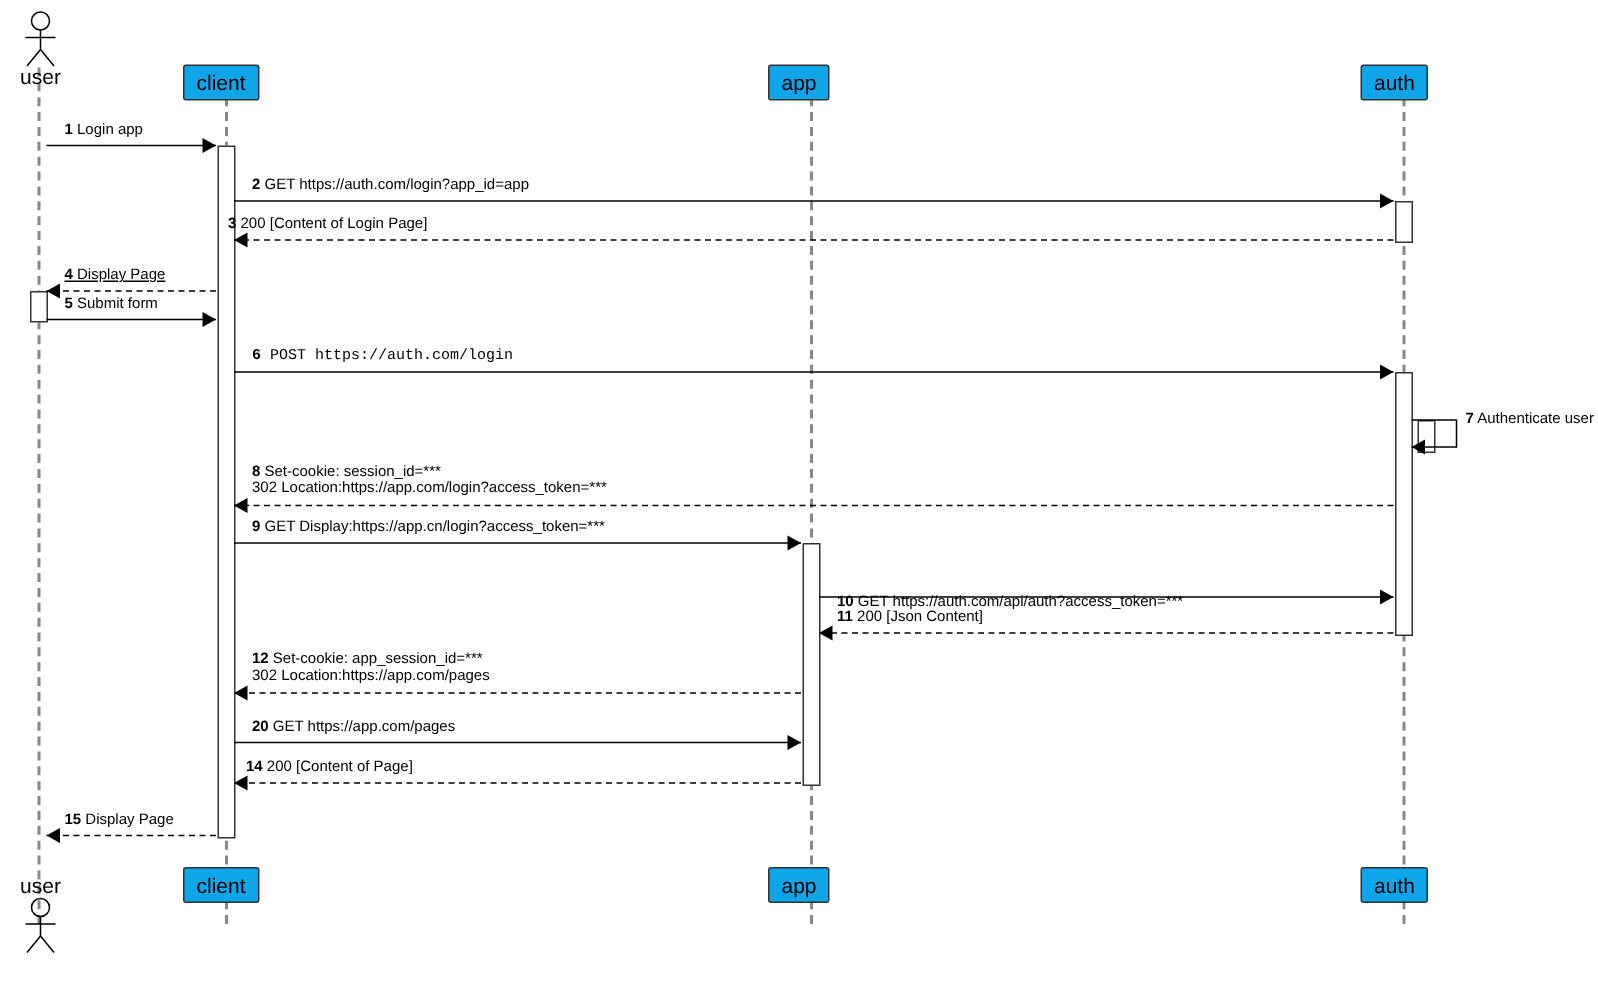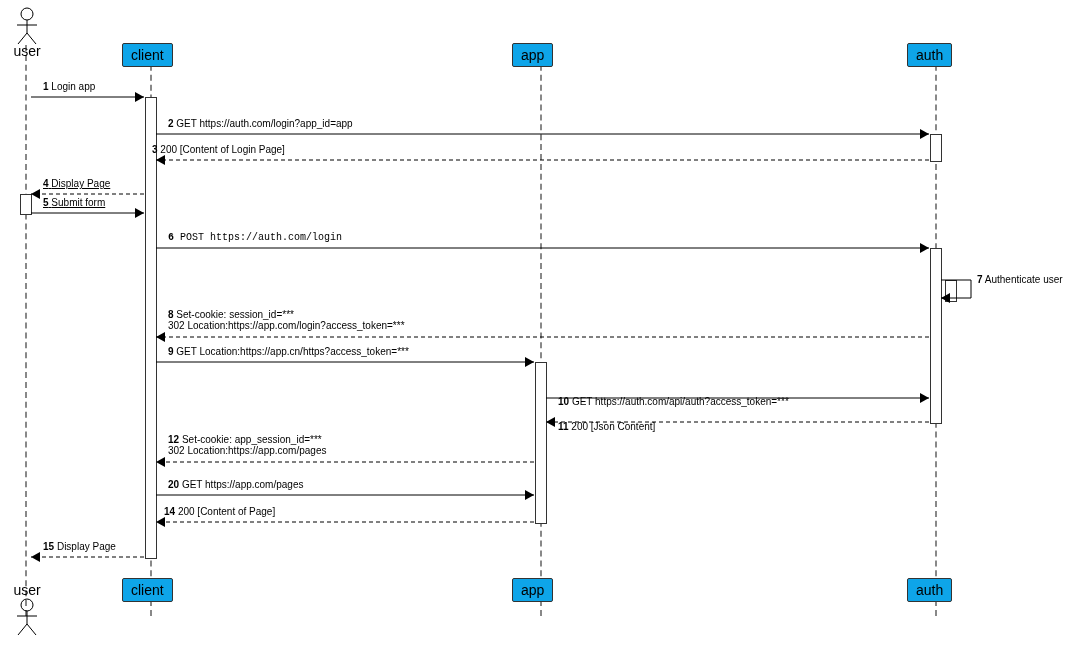--- a/index.html
+++ b/index.html
@@ -71,52 +71,52 @@
     <div class="msg-label" style="left: 152px; top: 144px;"><span class="num">3</span> <span>200 [Content of Login Page]</span></div>
     <svg class="arrow" style="left: 0px; top: 0px; width: 1065px; height: 661px; pointer-events: none;">
       <line x1="144" y1="194" x2="31" y2="194" stroke="#000" stroke-width="1" stroke-dasharray="4,3"></line>
       <polygon points="31,194 40,189 40,199" fill="#000"></polygon>
     </svg>
     <div class="msg-label" style="left: 43px; top: 178px; text-decoration: underline;"><span class="num">4</span> <span>Display Page</span></div>
     <svg class="arrow" style="left: 0px; top: 0px; width: 1065px; height: 661px; pointer-events: none;">
       <line x1="31" y1="213" x2="144" y2="213" stroke="#000" stroke-width="1"></line>
       <polygon points="144,213 135,208 135,218" fill="#000"></polygon>
     </svg>
-    <div class="msg-label" style="left: 43px; top: 197px; text-decoration: underline;"><span class="num">5</span> <span>Submit form</span></div>
+    <div class="msg-label" style="left: 43px; top: 197px;"><span class="num">5</span> <span>Submit form</span></div>
     <svg class="arrow" style="left: 0px; top: 0px; width: 1065px; height: 661px; pointer-events: none;">
       <line x1="156" y1="248" x2="929" y2="248" stroke="#000" stroke-width="1"></line>
       <polygon points="929,248 920,243 920,253" fill="#000"></polygon>
     </svg>
     <div class="msg-label" style="left: 168px; top: 232px; font-family: Liberation Mono, monospace;"><span class="num">6</span> <span>POST https://auth.com/login</span></div>
     <svg class="arrow" style="left: 0px; top: 0px; width: 1065px; height: 661px; pointer-events: none;">
       <path d="M 941 280 L 971 280 L 971 298 L 941 298" fill="none" stroke="#000"></path>
       <polygon points="941,298 950,293 950,303" fill="#000"></polygon>
     </svg>
     <div class="msg-label" style="left: 977px; top: 274px;"><span class="num">7</span> <span>Authenticate user</span></div>
     <svg class="arrow" style="left: 0px; top: 0px; width: 1065px; height: 661px; pointer-events: none;">
       <line x1="929" y1="337" x2="156" y2="337" stroke="#000" stroke-width="1" stroke-dasharray="4,3"></line>
       <polygon points="156,337 165,332 165,342" fill="#000"></polygon>
     </svg>
     <div class="msg-label" style="left: 168px; top: 309px;"><span class="num">8</span> <span>Set-cookie: session_id=***
 302 Location:https://app.com/login?access_token=***</span></div>
     <svg class="arrow" style="left: 0px; top: 0px; width: 1065px; height: 661px; pointer-events: none;">
       <line x1="156" y1="362" x2="534" y2="362" stroke="#000" stroke-width="1"></line>
       <polygon points="534,362 525,357 525,367" fill="#000"></polygon>
     </svg>
-    <div class="msg-label" style="left: 168px; top: 346px;"><span class="num">9</span> <span>GET Location:https://app.cn/https?access_token=***</span></div>
+    <div class="msg-label" style="left: 168px; top: 346px;"><span class="num">9</span> <span>GET Display:https://app.cn/login?access_token=***</span></div>
     <svg class="arrow" style="left: 0px; top: 0px; width: 1065px; height: 661px; pointer-events: none;">
       <line x1="546" y1="398" x2="929" y2="398" stroke="#000" stroke-width="1"></line>
       <polygon points="929,398 920,393 920,403" fill="#000"></polygon>
     </svg>
     <div class="msg-label" style="left: 558px; top: 396px;"><span class="num">10</span> <span>GET https://auth.com/api/auth?access_token=***</span></div>
     <svg class="arrow" style="left: 0px; top: 0px; width: 1065px; height: 661px; pointer-events: none;">
       <line x1="929" y1="422" x2="546" y2="422" stroke="#000" stroke-width="1" stroke-dasharray="4,3"></line>
       <polygon points="546,422 555,417 555,427" fill="#000"></polygon>
     </svg>
-    <div class="msg-label" style="left: 558px; top: 421px;"><span class="num">11</span> <span>200 [Json Content]</span></div>
+    <div class="msg-label" style="left: 558px; top: 406px;"><span class="num">11</span> <span>200 [Json Content]</span></div>
     <svg class="arrow" style="left: 0px; top: 0px; width: 1065px; height: 661px; pointer-events: none;">
       <line x1="534" y1="462" x2="156" y2="462" stroke="#000" stroke-width="1" stroke-dasharray="4,3"></line>
       <polygon points="156,462 165,457 165,467" fill="#000"></polygon>
     </svg>
     <div class="msg-label" style="left: 168px; top: 434px;"><span class="num">12</span> <span>Set-cookie: app_session_id=***
 302 Location:https://app.com/pages</span></div>
     <svg class="arrow" style="left: 0px; top: 0px; width: 1065px; height: 661px; pointer-events: none;">
       <line x1="156" y1="495" x2="534" y2="495" stroke="#000" stroke-width="1"></line>
       <polygon points="534,495 525,490 525,500" fill="#000"></polygon>
     </svg>

